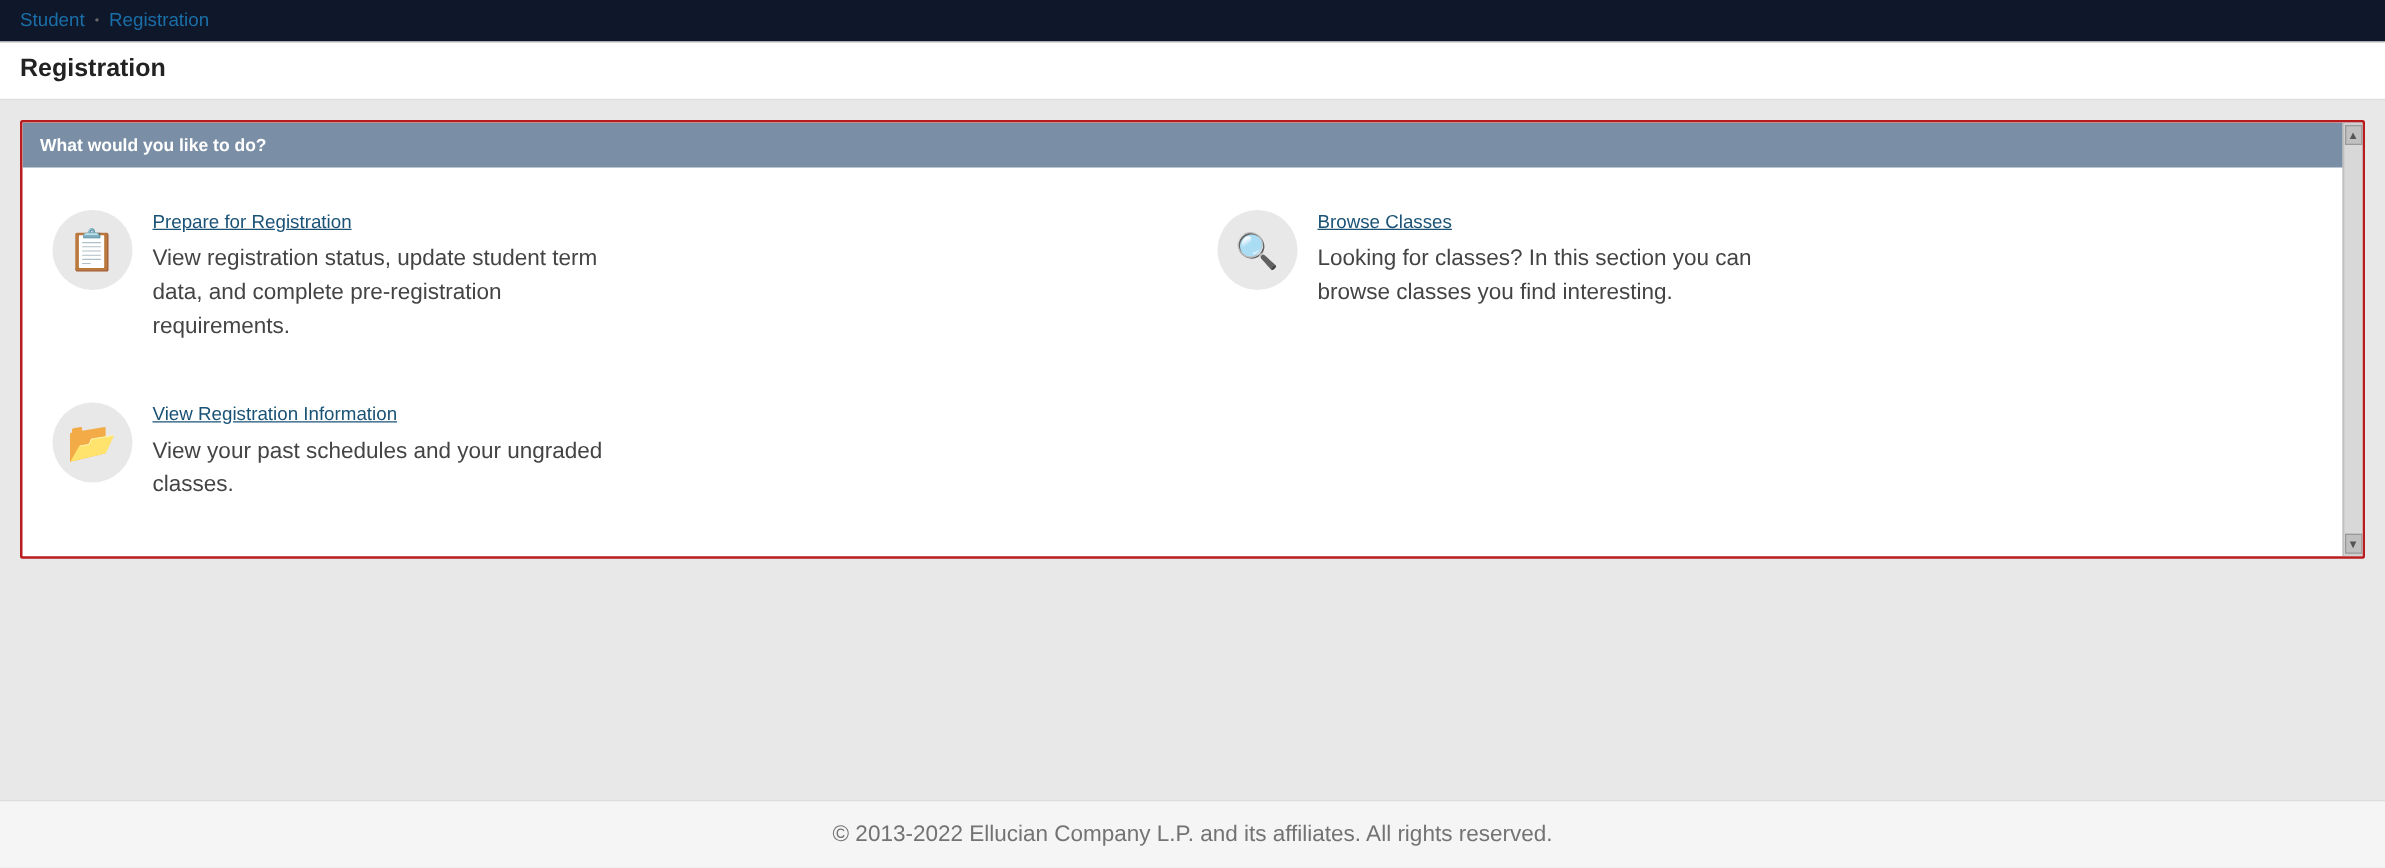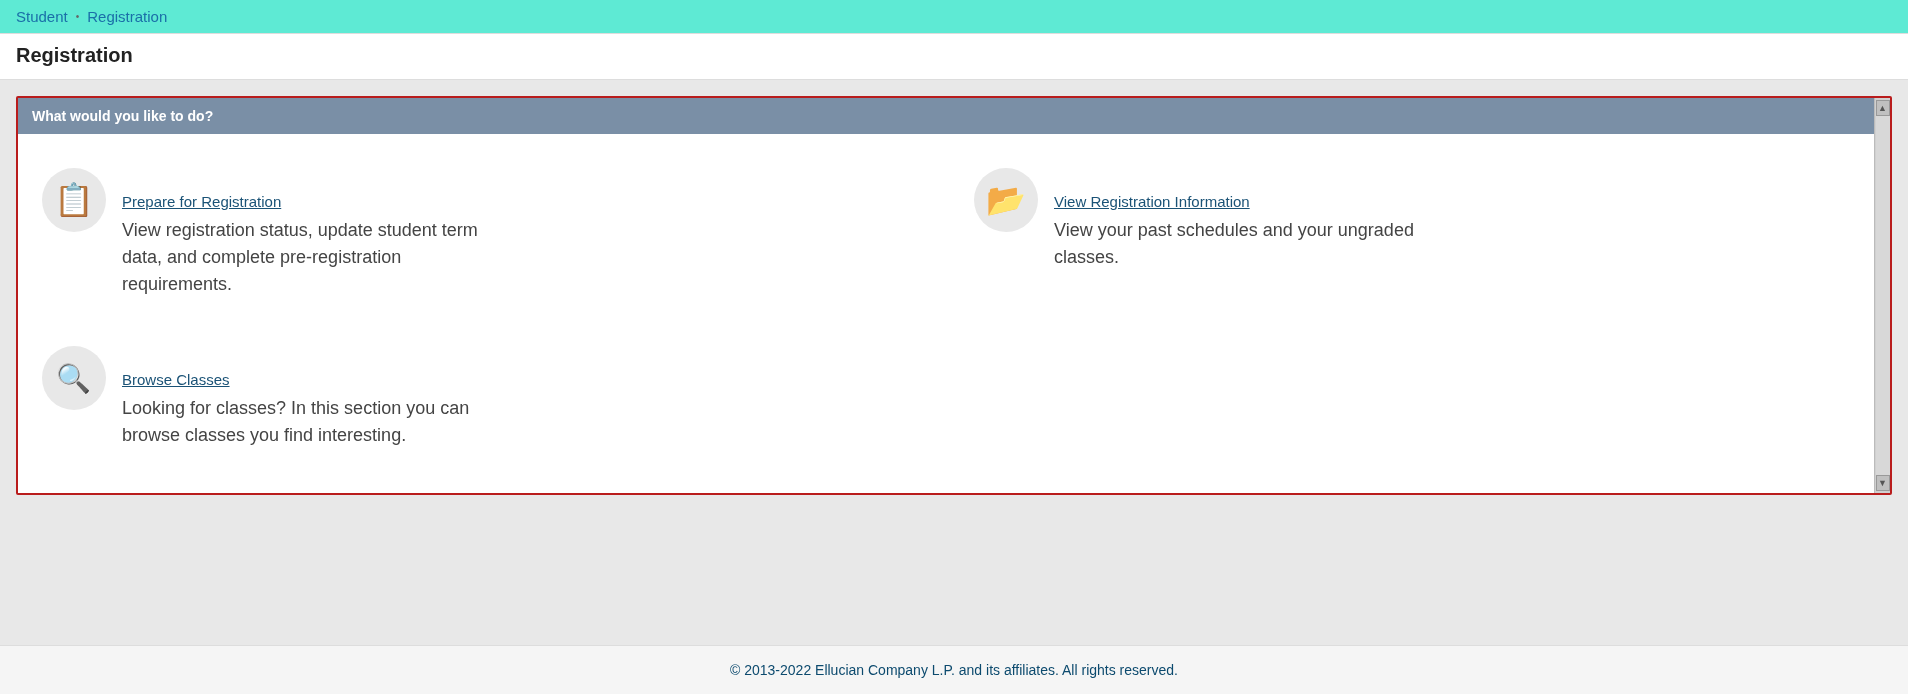--- a/index.html
+++ b/index.html
@@ -6,21 +6,21 @@
     body {
       font-family: Arial, Helvetica, sans-serif;
       font-size: 14px;
       background: #f0f0f0;
       color: #333;
       min-height: 694px;
       display: flex;
       flex-direction: column;
     }
     .top-bar {
-      background: #5eead4;
+      background: #0f172a;
       border-bottom: 1px solid #ddd;
       padding: 8px 16px;
     }
     .breadcrumb {
       display: flex;
       align-items: center;
       gap: 8px;
     }
     .breadcrumb a {
       color: #1a6fa8;
@@ -81,21 +81,20 @@
       border-radius: 50%;
       background: #e8e8e8;
       display: flex;
       align-items: center;
       justify-content: center;
       flex-shrink: 0;
       font-size: 30px;
     }
     .option-text h3 {
       margin-bottom: 6px;
-      margin-top: 24px;
     }
     .option-text h3 a {
       color: #1a5276;
       text-decoration: underline;
       font-size: 15px;
       font-weight: normal;
     }
     .option-text p {
       color: #444;
       font-size: 18px;
@@ -144,22 +143,22 @@
     .arrow-svg {
       width: 200px;
       height: 160px;
     }
 
     footer {
       background: #f5f5f5;
       border-top: 1px solid #ddd;
       text-align: center;
       padding: 16px;
-      font-size: 14px;
-      color: #0c4a6e;
+      font-size: 18px;
+      color: #737373;
     }
 
     
     .icon-clipboard {
       position: relative;
     }
     .icon-clipboard::before {
       content: "📋";
       font-size: 32px;
     }
@@ -223,39 +222,39 @@
           <div class="option-text">
             <h3>
               <a href="#">Prepare for Registration</a>
             </h3>
             <p>View registration status, update student term data, and complete pre-registration requirements.</p>
           </div>
         </div>
 
 
         <div class="option-item">
+          <div class="option-icon icon-browse"></div>
+          <div class="option-text">
+            <h3>
+              <a href="#">Browse Classes</a>
+            </h3>
+            <p>Looking for classes? In this section you can browse classes you find interesting.</p>
+          </div>
+        </div>
+
+        <div class="option-item">
           <div class="option-icon icon-folder"></div>
           <div class="option-text">
             <h3>
               <a href="#">View Registration Information</a>
             </h3>
             <p>View your past schedules and your ungraded classes.</p>
           </div>
         </div>
 
-        <div class="option-item">
-          <div class="option-icon icon-browse"></div>
-          <div class="option-text">
-            <h3>
-              <a href="#">Browse Classes</a>
-            </h3>
-            <p>Looking for classes? In this section you can browse classes you find interesting.</p>
-          </div>
-        </div>
-
       </div>
     </div>
 
     <div class="scrollbar-mock">
       <div class="scrollbar-btn">▲</div>
       <div class="scrollbar-track"></div>
       <div class="scrollbar-btn">▼</div>
     </div>
   </div>
 

